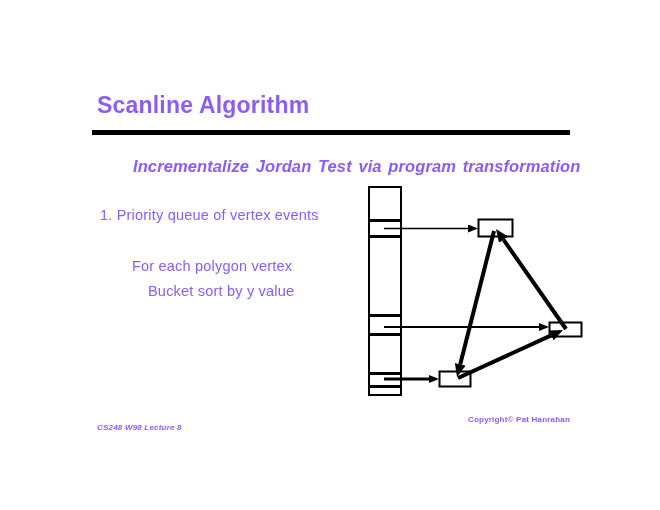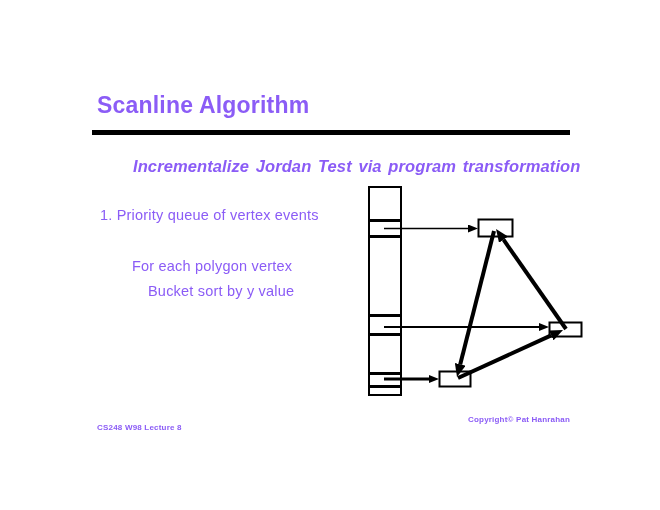--- a/index.html
+++ b/index.html
@@ -22,21 +22,21 @@
   .subtitle{
     left:97px;top:157px;
     font-size:16.5px;font-weight:bold;font-style:italic;
     word-spacing:2px;letter-spacing:.1px;margin-left:36px;
   }
   .body-line{font-size:14.5px;font-weight:normal;letter-spacing:.2px;}
   .line1{left:100px;top:207px;}
   .line2{left:132px;top:258px;}
   .line3{left:148px;top:283px;}
   .footer{font-size:8px;font-weight:bold;letter-spacing:.2px;}
-  .footer-left{left:97px;top:423px;}
+  .footer-left{left:97px;top:423px;font-style:italic;}
   .footer-right{left:468px;top:415px;}
   svg.diagram{position:absolute;left:0;top:0;}
   svg .stroke{stroke:#000;fill:none;}
   svg .boxfill{fill:#fff;stroke:#000;}
 </style>
 </head>
 <body>
 
 <div class="slide">
 

